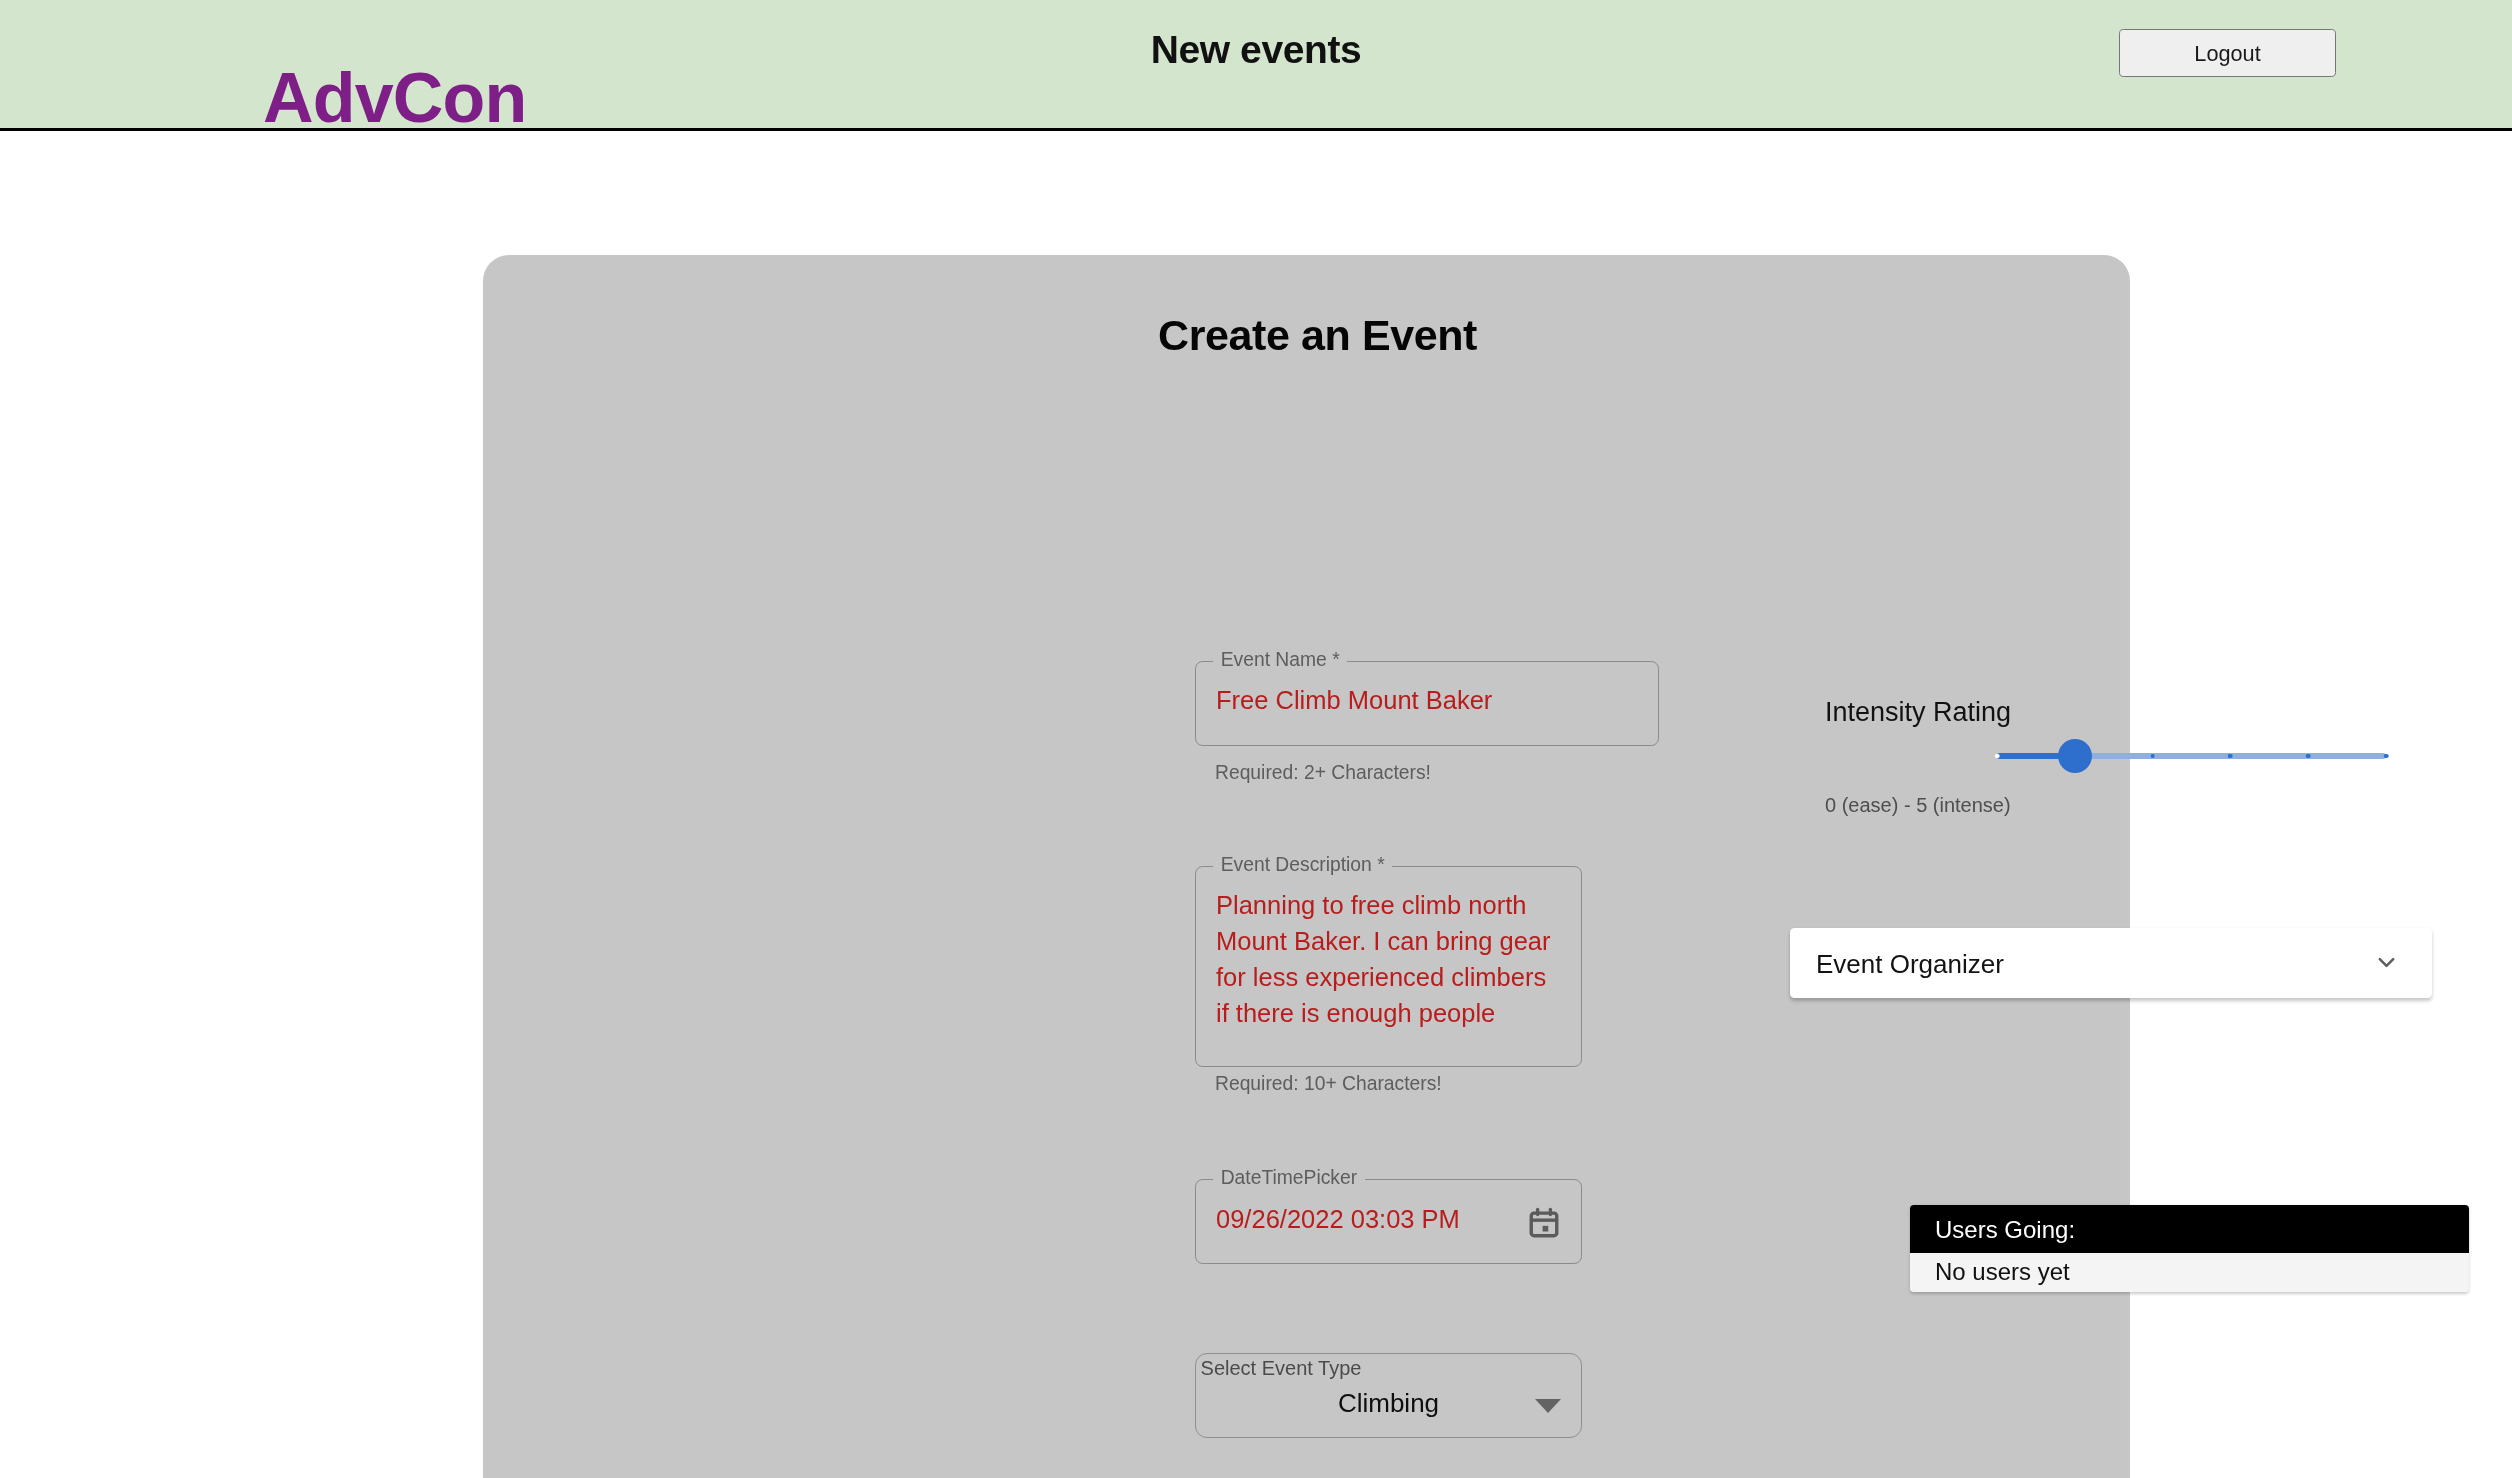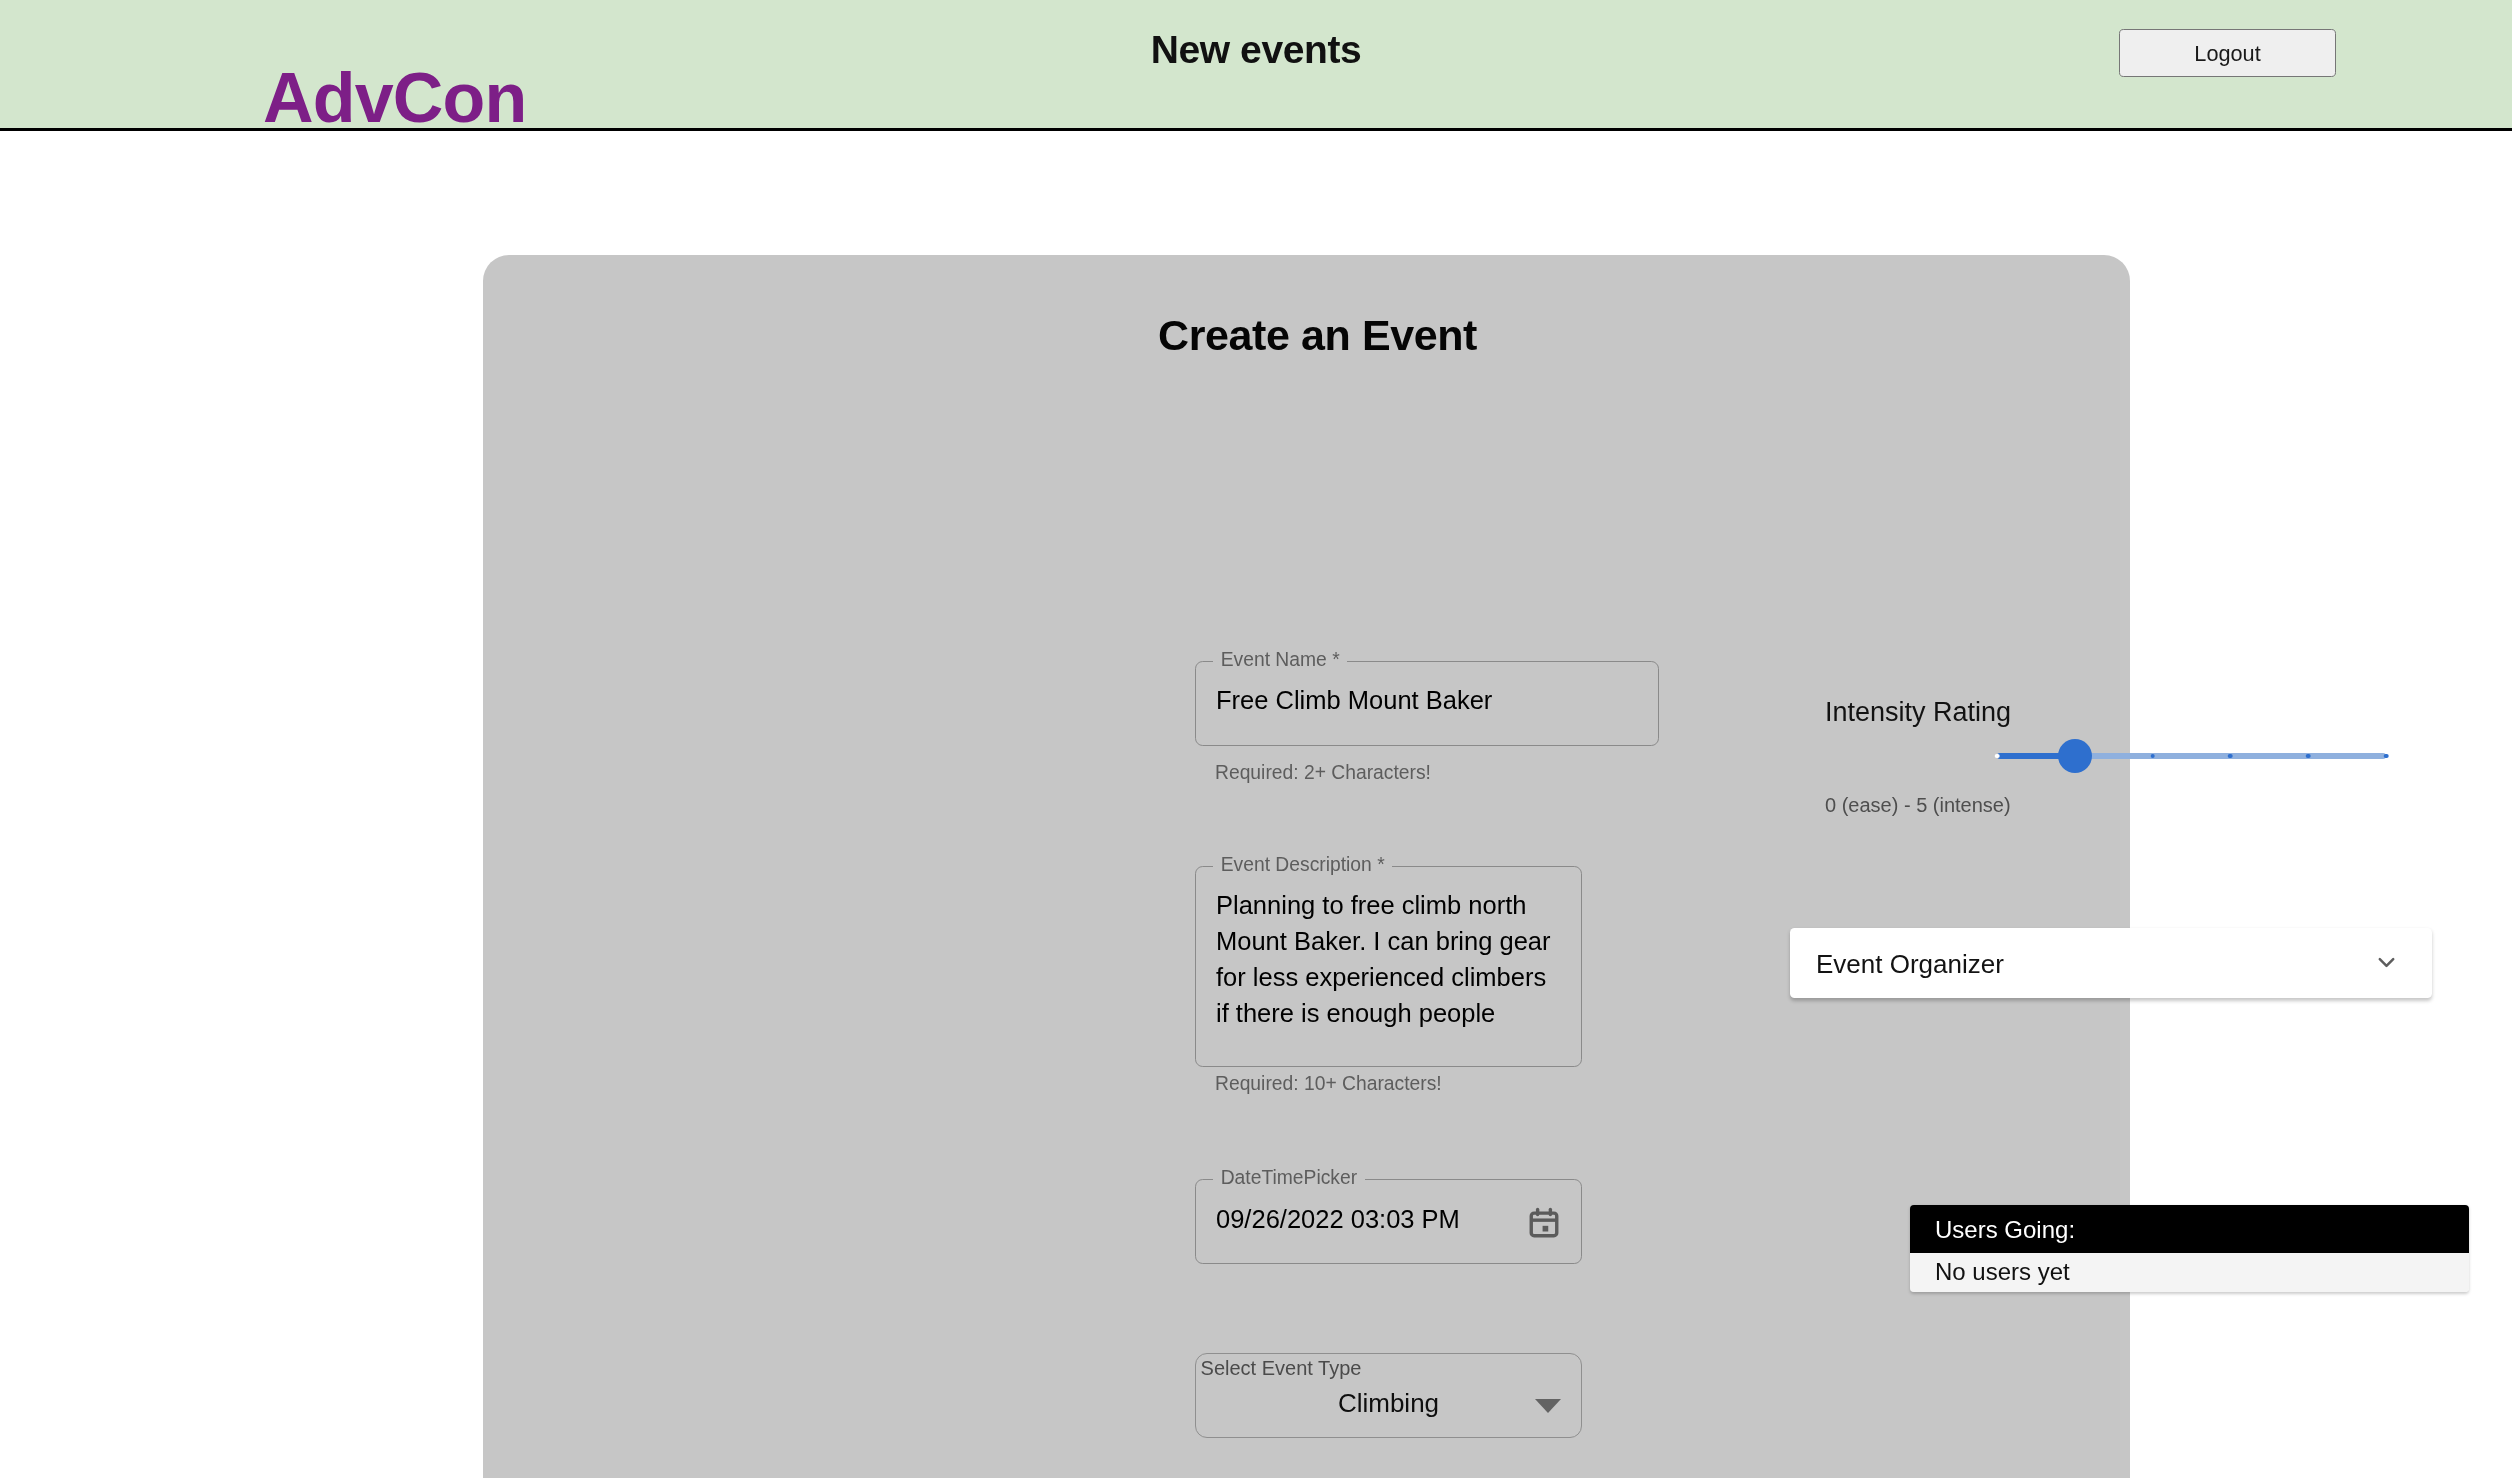--- a/index.html
+++ b/index.html
@@ -98,21 +98,21 @@
     font-size: 19.3px;
     color: #5d5d5d;
     white-space: nowrap;
   }
   .mui-value {
     position: absolute;
     left: 20px;
     top: 20px;
     right: 15.5px;
     font-size: 25.5px;
-    color: #000000;
+    color: #b91c1c;
     line-height: 36px;
   }
   .mui-helper {
     position: absolute;
     font-size: 19.3px;
     color: #5d5d5d;
   }
 
   #field-event-name { left: 712px; top: 406px; width: 464px; height: 85px; }
   #helper-event-name { left: 732px; top: 507px; }

